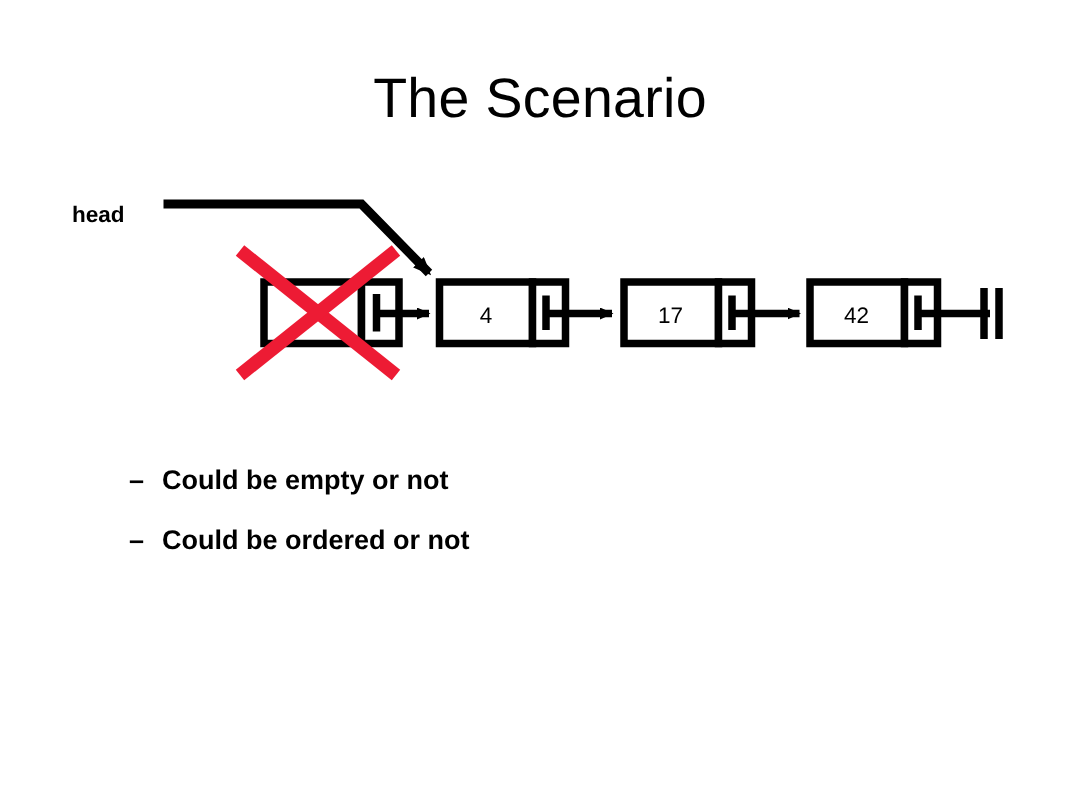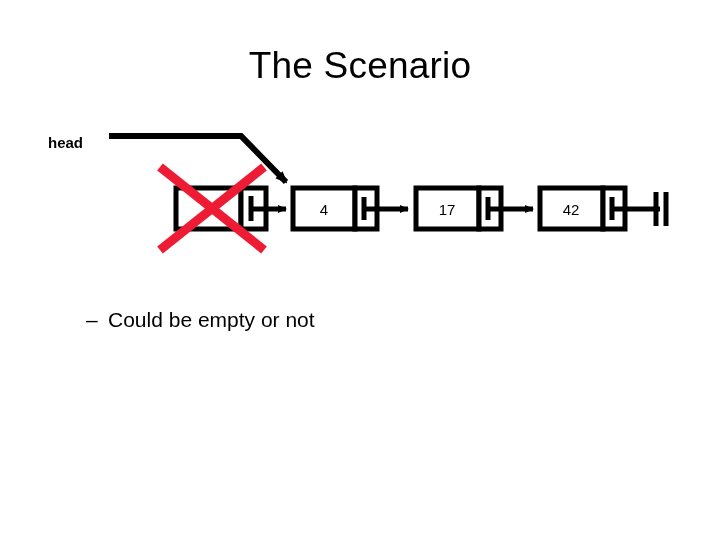--- a/index.html
+++ b/index.html
@@ -55,22 +55,22 @@
     line-height: 40px;
     white-space: nowrap;
   }
   .bullet-l1 .marker {
     display: inline-block;
     width: 24px;
     text-align: left;
     font-size: 19px;
   }
   .bullet-l2 {
-    font-size: 21px;
-    font-weight: normal;
+    font-size: 18px;
+    font-weight: bold;
     line-height: 40px;
     padding-left: 30px;
     white-space: nowrap;
   }
   .bullet-l2 .marker {
     display: inline-block;
     width: 22px;
     text-align: left;
   }
 </style>
@@ -137,13 +137,16 @@
     </g>
 
     <text x="48" y="148" font-family="Liberation Sans, sans-serif" font-size="15" font-weight="bold" fill="#000000">head</text>
   </svg>
 </div>
 
 <div id="bullets">
   <div class="bullet-l2">
     <span class="marker">–</span><span>Could be empty or not</span>
   </div>
+  <div class="bullet-l2">
+    <span class="marker">–</span><span>Could be ordered or not</span>
+  </div>
 </div>
 
 </body></html>

